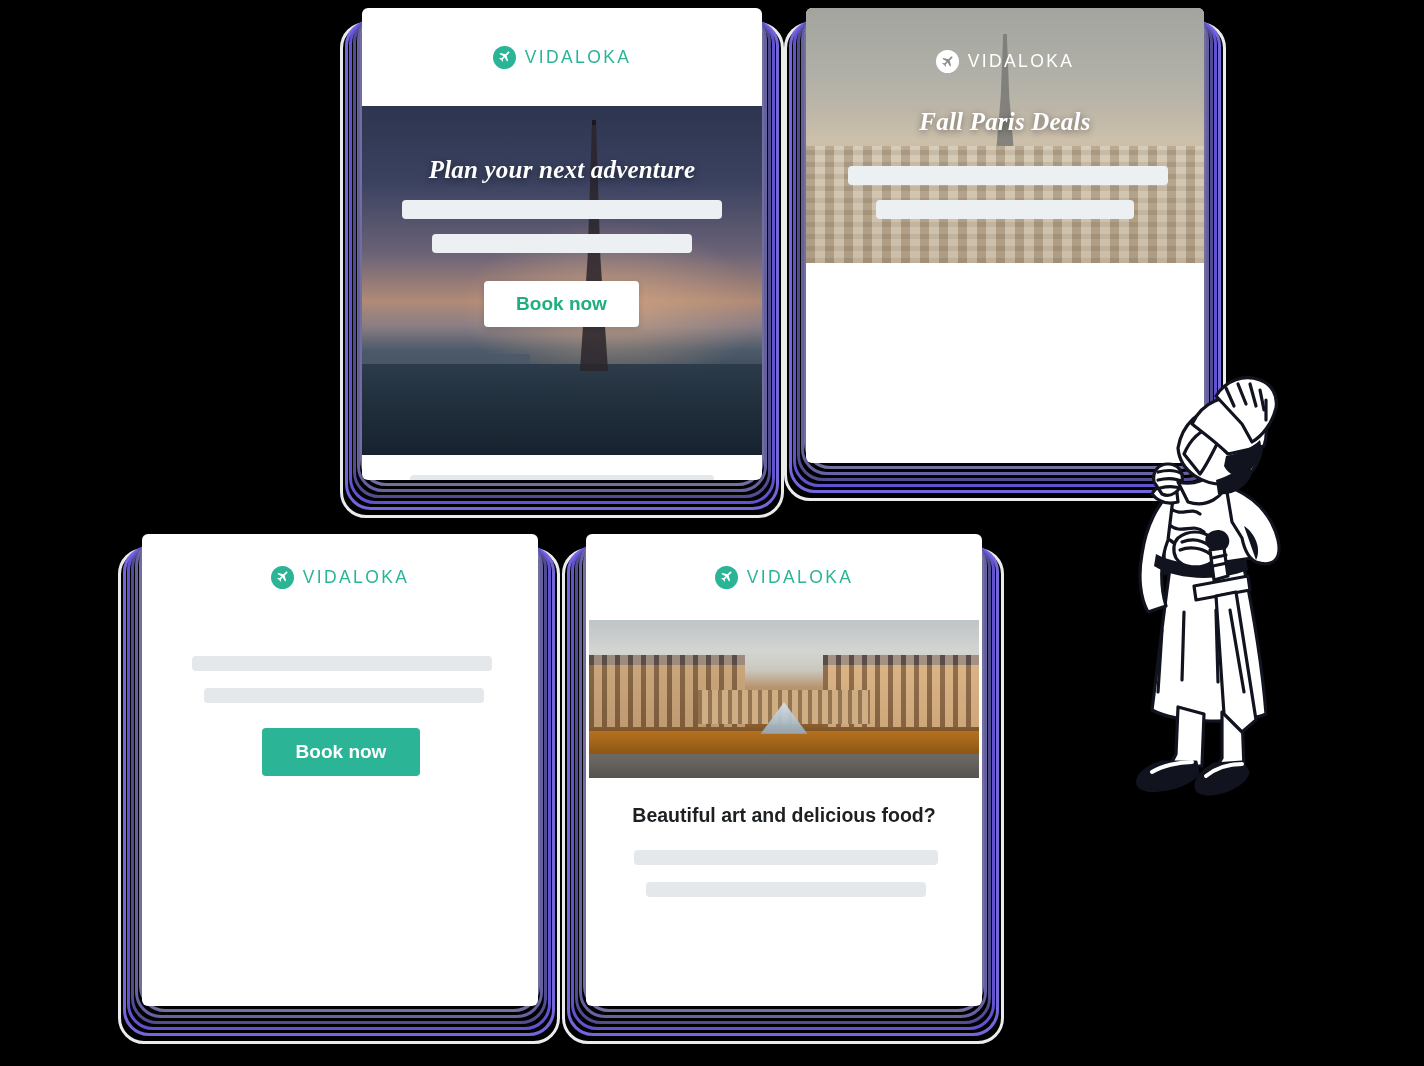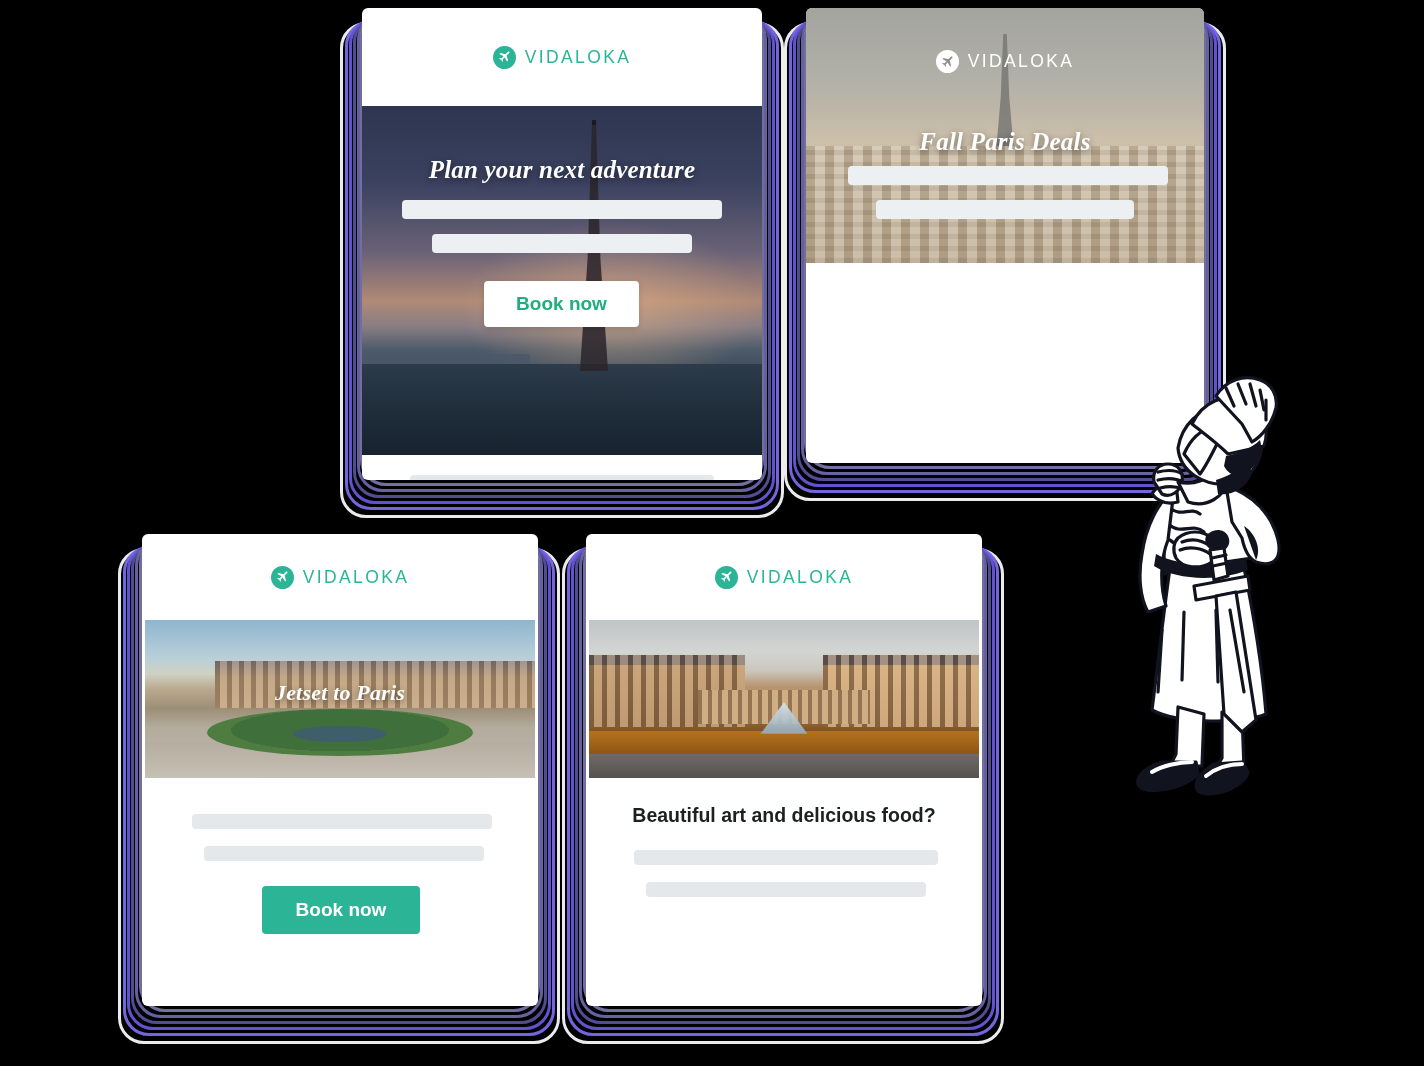--- a/index.html
+++ b/index.html
@@ -244,21 +244,21 @@
           <div class="logo ondark">
             <span class="dot">
               <svg viewBox="0 0 24 24">
                   <path d="M21.2 3.1c-.7-.7-1.9-.6-2.8.3l-4 4-8.6-2.3-1.6 1.6 7 4.2-3.3 3.3-3-.5-1.2 1.2 3.5 1.9 1.9 3.5 1.2-1.2-.5-3 3.3-3.3 4.2 7 1.6-1.6-2.3-8.6 4-4c.9-.9 1-2.1.3-2.8z"></path>
                 </svg>
             </span>
             <span class="wm">VIDALOKA</span>
           </div>
         </div>
 
-        <div class="ttl" style="top:120px; font-size:25px;">Fall Paris Deals</div>
+        <div class="ttl" style="top:100px; font-size:25px;">Fall Paris Deals</div>
         <div class="bar light" style="position:absolute; left:42px; width:320px; top:158px; height:19px;"></div>
         <div class="bar light" style="position:absolute; left:70px; width:258px; top:192px; height:19px;"></div>
       </div>
 
 
     </div>
   </div>
 
   <div class="cardwrap" style="left:142px; top:534px; width:396px; height:472px;">
 
@@ -275,29 +275,20 @@
         <div class="logo onlight">
           <span class="dot">
             <svg viewBox="0 0 24 24">
                 <path fill="#fff" d="M21.2 3.1c-.7-.7-1.9-.6-2.8.3l-4 4-8.6-2.3-1.6 1.6 7 4.2-3.3 3.3-3-.5-1.2 1.2 3.5 1.9 1.9 3.5 1.2-1.2-.5-3 3.3-3.3 4.2 7 1.6-1.6-2.3-8.6 4-4c.9-.9 1-2.1.3-2.8z"></path>
               </svg>
           </span>
           <span class="wm">VIDALOKA</span>
         </div>
       </div>
 
-      <div class="hero" style="height:158px; margin:0 3px;">
-        <div class="photo-tuileries">
-          <div class="bldg"></div>
-          <div class="ground"></div>
-          <div class="lawn"></div>
-          <div class="pond"></div>
-        </div>
-        <div class="ttl" style="top:60px; font-size:22px;">Jetset to Paris</div>
-      </div>
 
       <div style="position:relative; height:228px;">
         <div class="bar" style="position:absolute; left:50px; width:300px; top:36px; height:15px;"></div>
         <div class="bar" style="position:absolute; left:62px; width:280px; top:68px; height:15px;"></div>
         <div class="btn green" style="position:absolute; left:120px; top:108px; width:158px; height:48px; font-size:19px;">Book now</div>
       </div>
 
     </div>
   </div>
 

